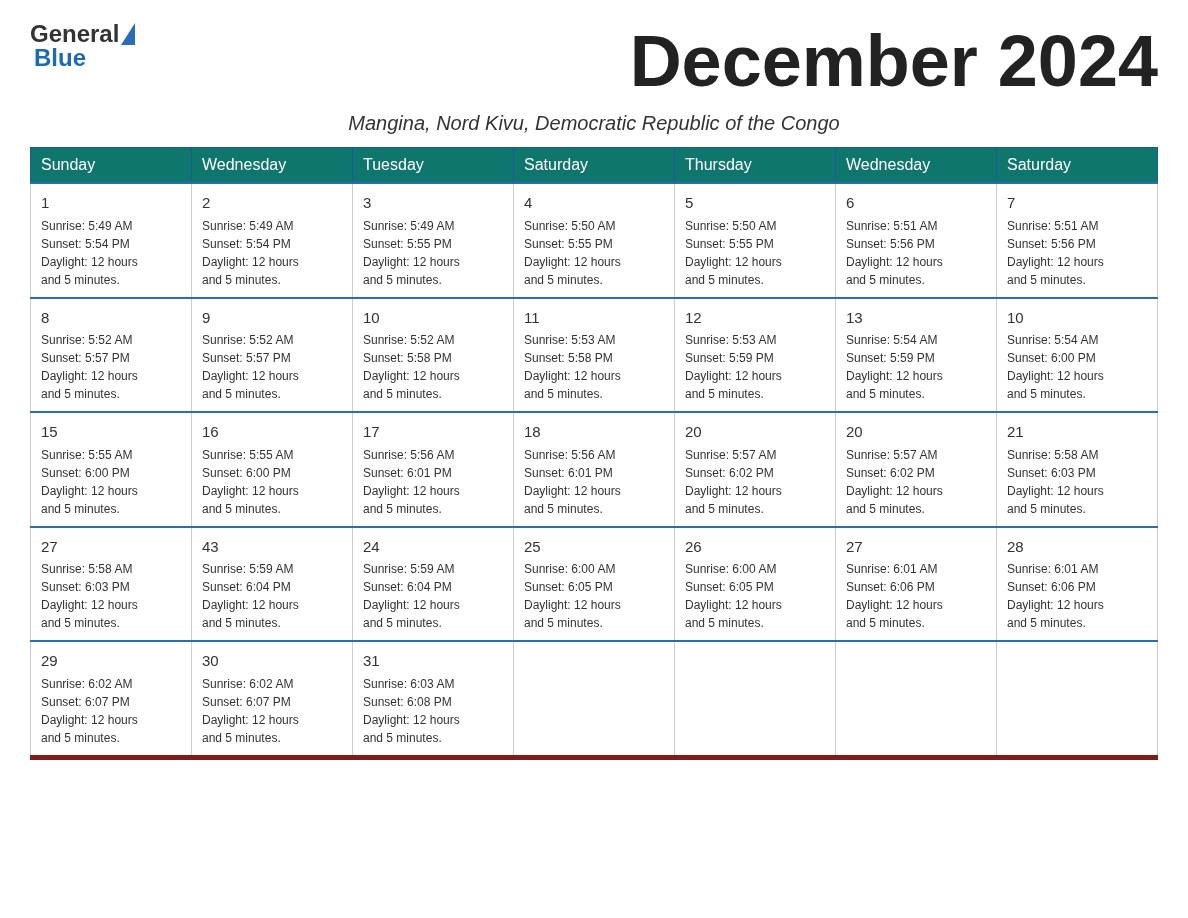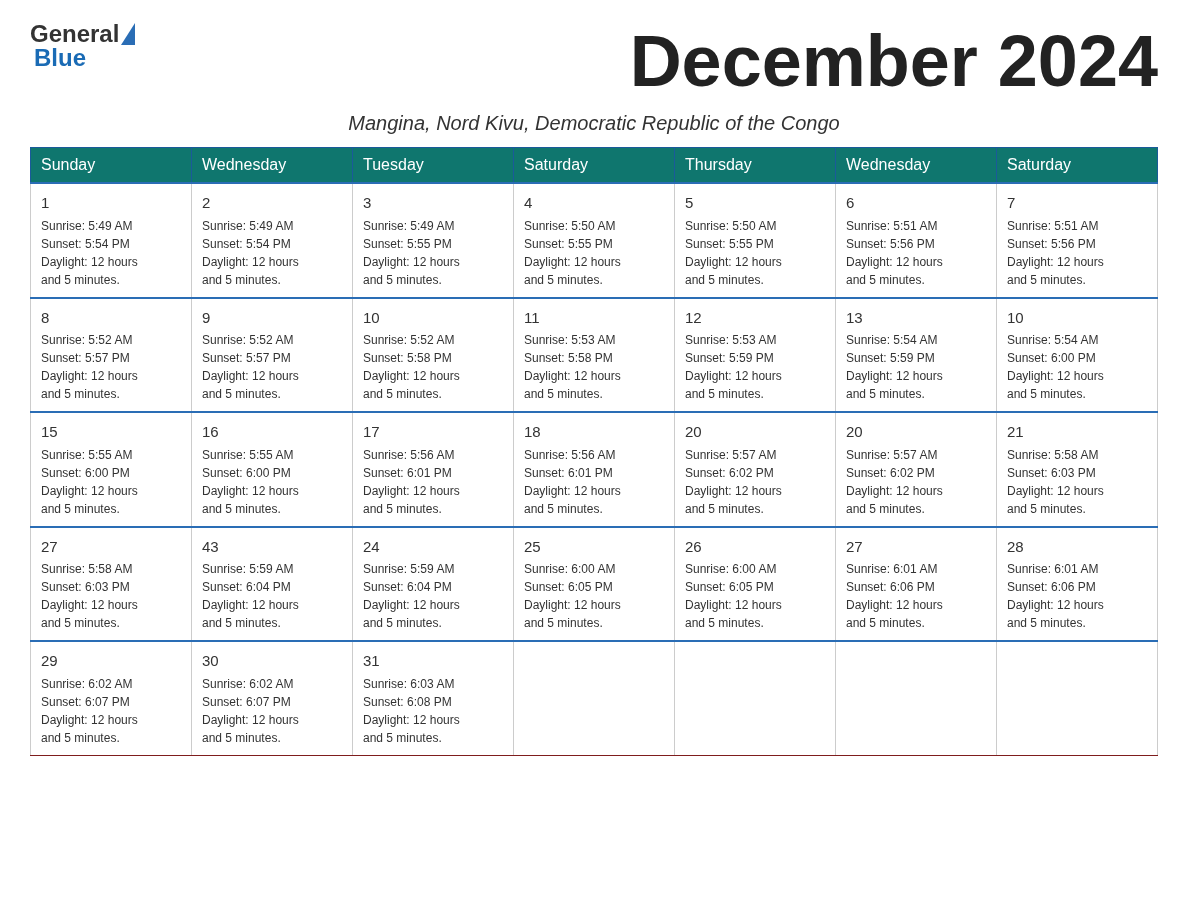--- a/index.html
+++ b/index.html
@@ -54,21 +54,21 @@
       font-size: 15px;
       font-weight: normal;
       display: block;
       margin-bottom: 2px;
     }
     tbody tr td .day-info {
       font-size: 12px;
       color: #333;
     }
     tbody tr:last-child td {
-      border-bottom: 1px solid #7f1d1d;
+      border-bottom: 5px solid #7f1d1d;
     }
     .logo-wrap {
       display: flex;
       flex-direction: column;
       align-items: flex-start;
     }
     .logo-line1 {
       display: flex;
       align-items: center;
     }

